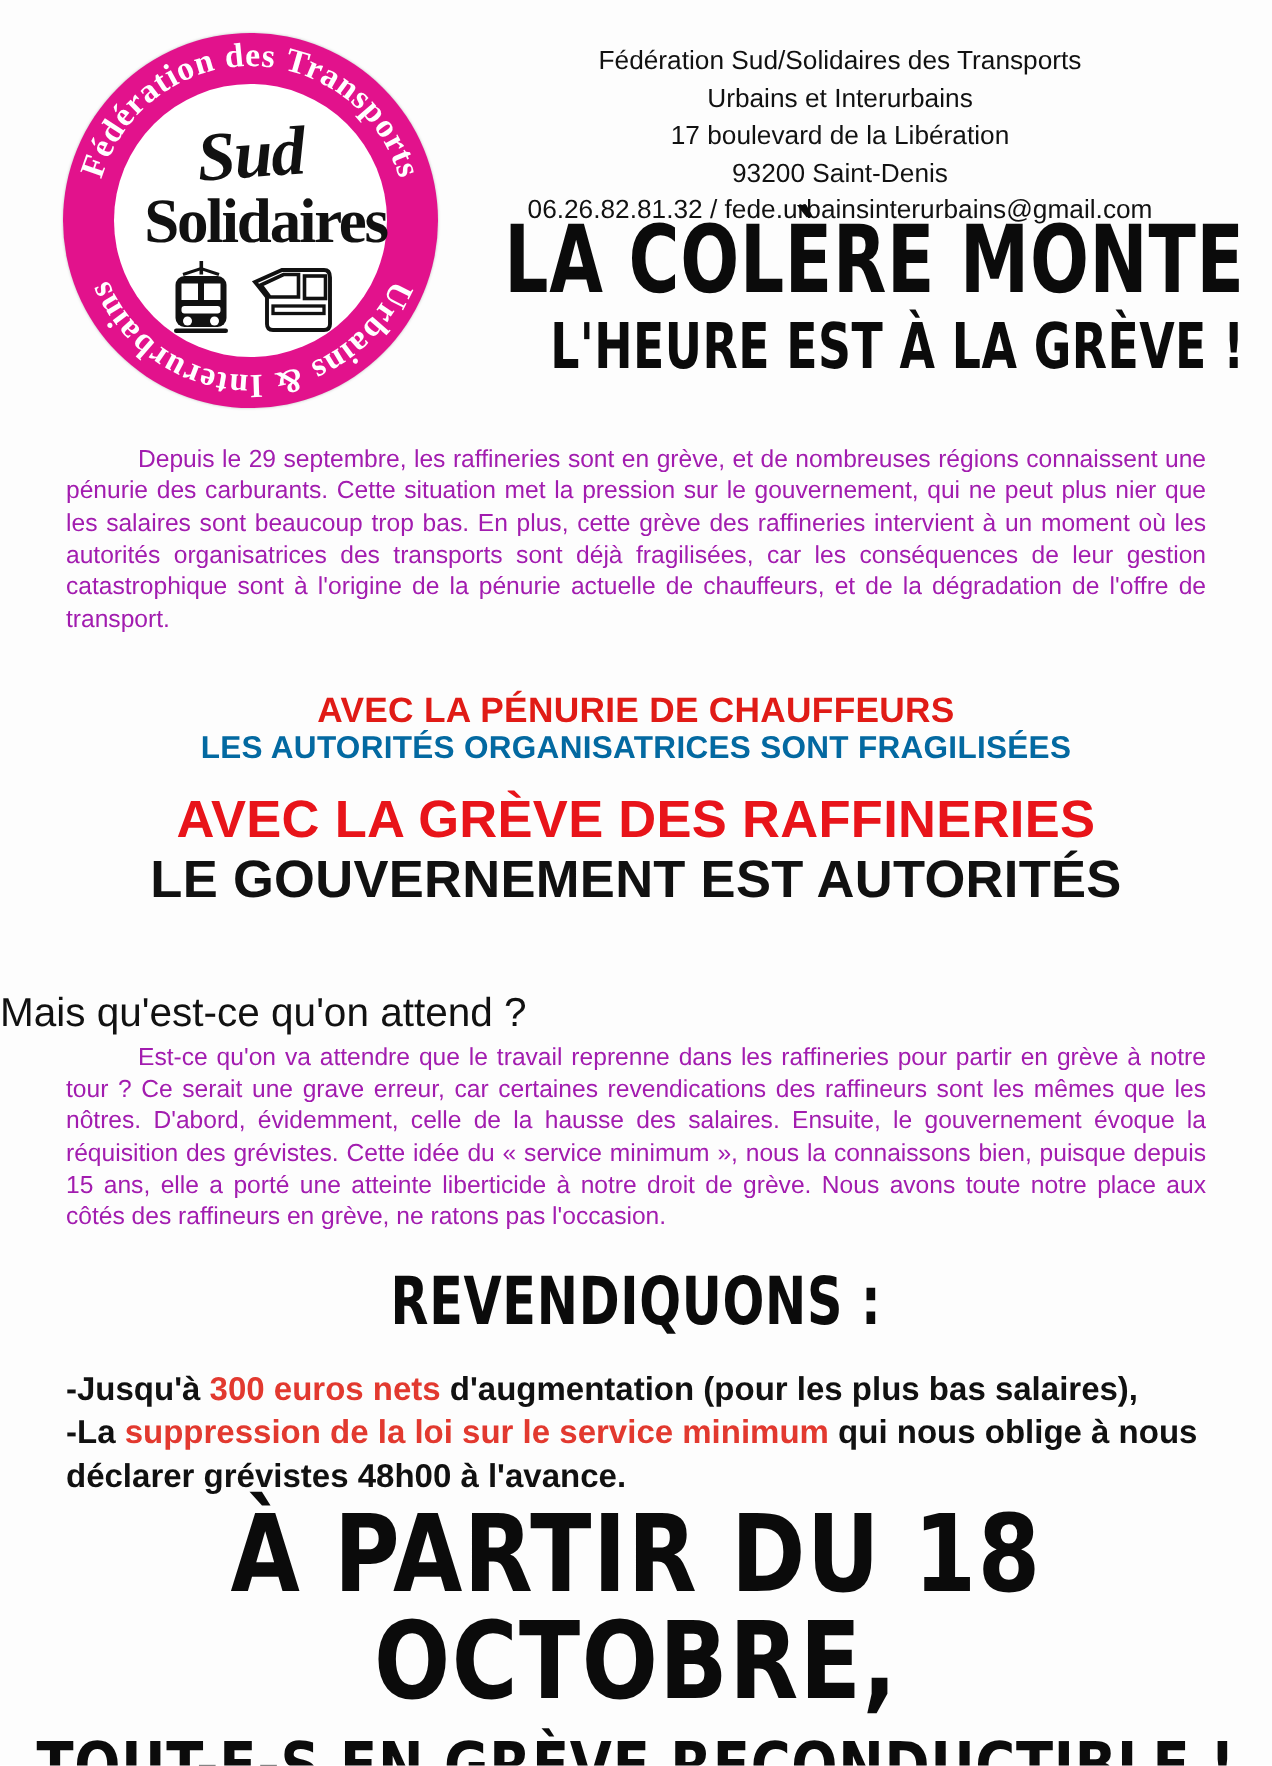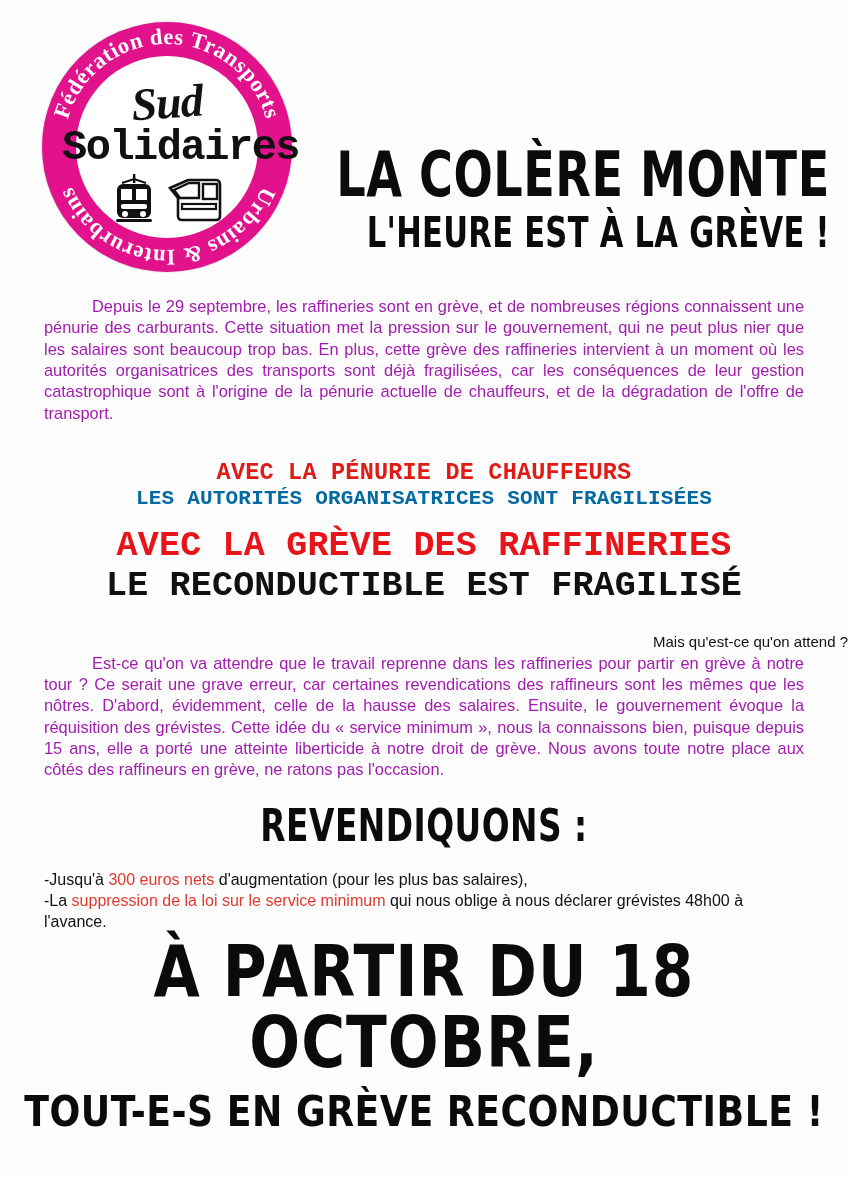--- a/index.html
+++ b/index.html
@@ -80,21 +80,21 @@
     color: #111;
     letter-spacing: -1px;
     transform: rotate(-4deg);
   }
   .logo-solidaires {
     position: absolute;
     left: 0;
     right: 0;
     top: 102px;
     text-align: center;
-    font-family: Liberation Mono, monospace;
+    font-family: Liberation Serif, serif;
     font-weight: bold;
     font-size: 42px;
     color: #111;
     letter-spacing: -1.5px;
     padding-left: 20px;
   }
   .logo-vehicles {
     position: absolute;
     left: 0;
     right: 0;
@@ -161,53 +161,53 @@
 
   
   .slogans {
     margin: 36px 0 0 0;
     text-align: center;
   }
   .slogan {
     font-weight: bold;
     line-height: 1.14;
     white-space: nowrap;
-    font-family: Liberation Mono, monospace;
   }
   .slogan.s1 { font-size: 23.5px; color: #e01b16; letter-spacing: .2px; }
   .slogan.s2 { font-size: 21px; color: #0369a1; letter-spacing: .2px; }
   .slogan.s3 { font-size: 35px;   color: #e8141a; margin-top: 16px; letter-spacing: .2px; }
   .slogan.s4 { font-size: 35px;   color: #111; letter-spacing: .2px; }
 
   
   .questions {
-    margin-top: 25px;
-    text-align: right;
-    font-size: 15px;
+    margin-top: 50px;
+    text-align: left;
+    font-size: 27px;
     line-height: 1.42;
     color: #111;
   }
 
   
   .revendiquons {
     margin-top: 26px;
     text-align: center;
     font-family: "DejaVu Sans", sans-serif;
     font-weight: bold;
     font-size: 38px;
     color: #0b0b0b;
     transform: scaleY(1.16) scaleX(0.96);
     transform-origin: center bottom;
     letter-spacing: 0.5px;
   }
   .demands {
     margin: 18px 44px 0 44px;
-    font-size: 16px;
+    font-size: 22px;
     line-height: 1.32;
     color: #111;
+    font-weight: bold;
   }
   .hl-red { color: #e2392f; }
 
   
   .cta {
     margin-top: 24px;
     text-align: center;
   }
   .cta-1 {
     font-family: "DejaVu Sans", sans-serif;
@@ -274,34 +274,41 @@
 
         <svg width="56" height="52" viewBox="0 0 56 52">
           <path d="M4 14 L22 6 L50 6 Q54 6 54 11 L54 42 Q54 46 50 46 L16 46 Q12 46 12 42 L12 24 Z" fill="#fff" stroke="#111" stroke-width="2.6"></path>
           <path d="M8 16 L23 9 L33 9 L33 24 L14 24 Z" fill="#fff" stroke="#111" stroke-width="2.4"></path>
           <rect x="37" y="10" width="14" height="15" fill="#fff" stroke="#111" stroke-width="2.4"></rect>
           <rect x="16" y="30" width="34" height="5" fill="#fff" stroke="#111" stroke-width="2.2"></rect>
         </svg>
       </div>
     </div>
 
+    <div class="contact">
+      <div>Fédération Sud/Solidaires des Transports</div>
+      <div>Urbains et Interurbains</div>
+      <div>17 boulevard de la Libération</div>
+      <div>93200 Saint-Denis</div>
+      <div>06.26.82.81.32 / fede.urbainsinterurbains@gmail.com</div>
+    </div>
 
     <div class="headline">
       <div class="stencil headline-1">LA COLÈRE MONTE</div>
       <div class="stencil headline-2">L'HEURE EST À LA GRÈVE !</div>
     </div>
   </div>
 
   <p class="body-para" id="para-1">Depuis le 29 septembre, les raffineries sont en grève, et de nombreuses régions connaissent une pénurie des carburants. Cette situation met la pression sur le gouvernement, qui ne peut plus nier que les salaires sont beaucoup trop bas. En plus, cette grève des raffineries intervient à un moment où les autorités organisatrices des transports sont déjà fragilisées, car les conséquences de leur gestion catastrophique sont à l'origine de la pénurie actuelle de chauffeurs, et de la dégradation de l'offre de transport.</p>
 
   <div class="slogans">
     <div class="slogan s1">AVEC LA PÉNURIE DE CHAUFFEURS</div>
     <div class="slogan s2">LES AUTORITÉS ORGANISATRICES SONT FRAGILISÉES</div>
     <div class="slogan s3">AVEC LA GRÈVE DES RAFFINERIES</div>
-    <div class="slogan s4">LE RECONDUCTIBLE EST FRAGILISÉ</div>
+    <div class="slogan s4">LE GOUVERNEMENT EST AUTORITÉS</div>
   </div>
 
   <div class="questions">
     <div>Mais qu'est-ce qu'on attend ?</div>
   </div>
 
   <p class="body-para" id="para-2">Est-ce qu'on va attendre que le travail reprenne dans les raffineries pour partir en grève à notre tour ? Ce serait une grave erreur, car certaines revendications des raffineurs sont les mêmes que les nôtres. D'abord, évidemment, celle de la hausse des salaires. Ensuite, le gouvernement évoque la réquisition des grévistes. Cette idée du « service minimum », nous la connaissons bien, puisque depuis 15 ans, elle a porté une atteinte liberticide à notre droit de grève. Nous avons toute notre place aux côtés des raffineurs en grève, ne ratons pas l'occasion.</p>
 
   <div class="revendiquons stencil">REVENDIQUONS :</div>
 

